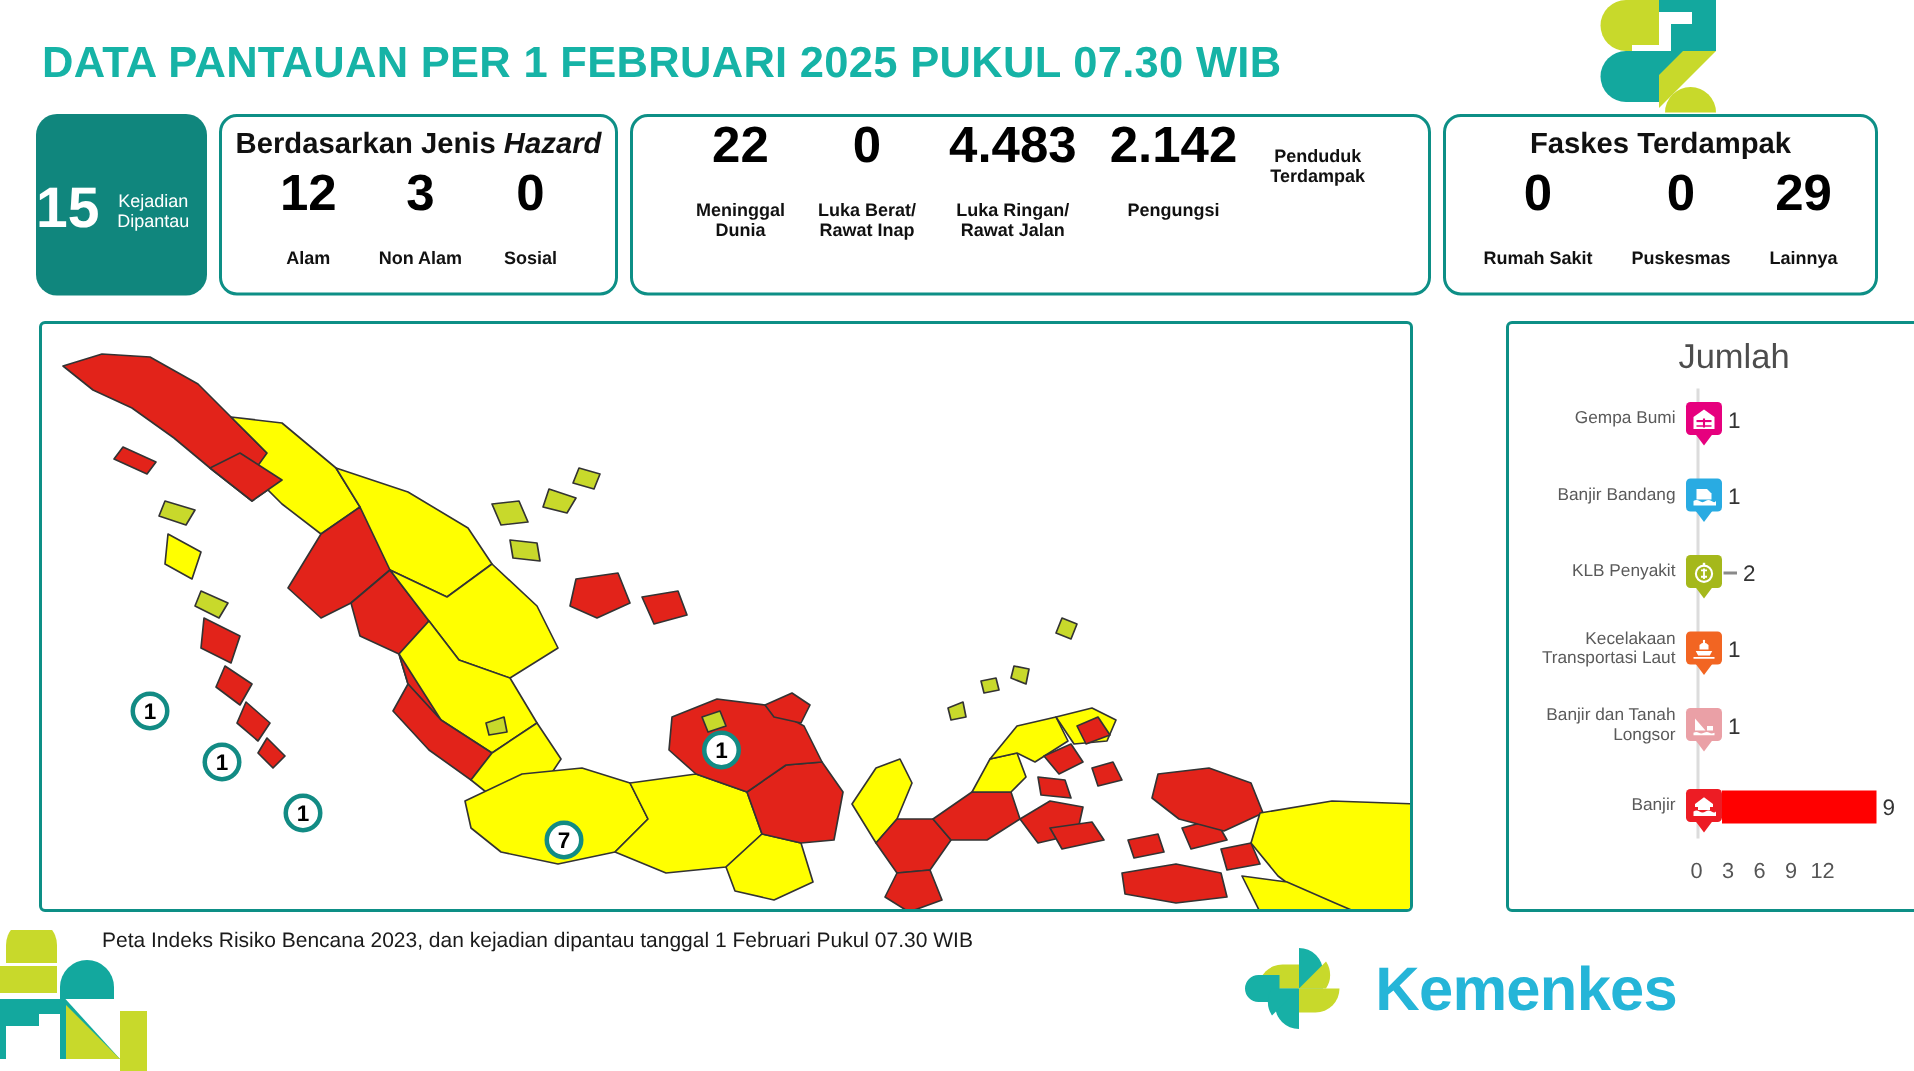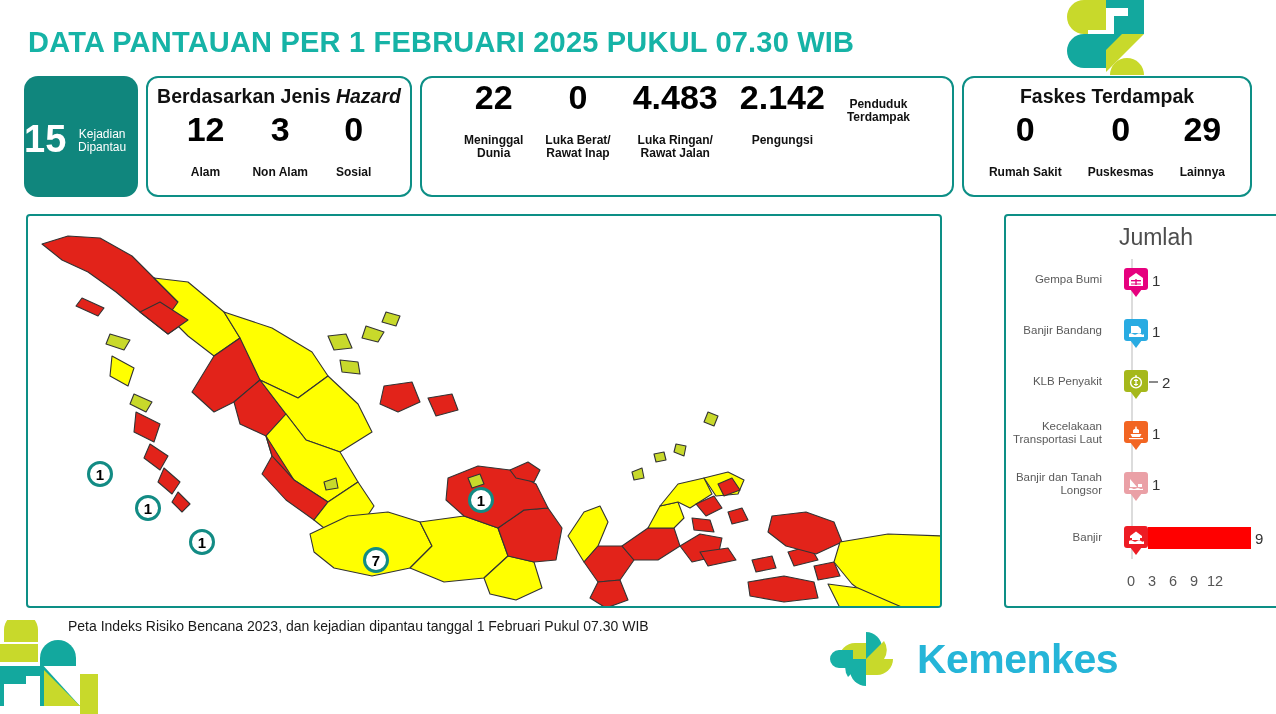--- a/index.html
+++ b/index.html
@@ -90,21 +90,21 @@
     border: 2px solid #0d8f86; border-radius: 4px; background: #fff;
   }
   #chart-title {
     text-align: center; font-size: 23px; color: #4d4d4d;
     margin-top: 8px; font-weight: normal;
   }
   #chart-body { position: relative; margin-top: 6px; height: 310px; }
 
   .chart-row { position: absolute; left: 0; width: 100%; height: 46px; display: flex; align-items: center; }
   .chart-label {
-    width: 118px; text-align: right; padding-right: 22px;
+    width: 118px; text-align: right; padding-right: 7px;
     font-size: 11.5px; color: #5a5a5a; line-height: 1.15; white-space: pre-line;
   }
   .pin {
     position: relative; width: 24px; height: 24px; flex: 0 0 24px;
   }
   .pin .body {
     width: 24px; height: 22px; border-radius: 3px;
     display: flex; align-items: center; justify-content: center;
   }
   .pin .tip {

